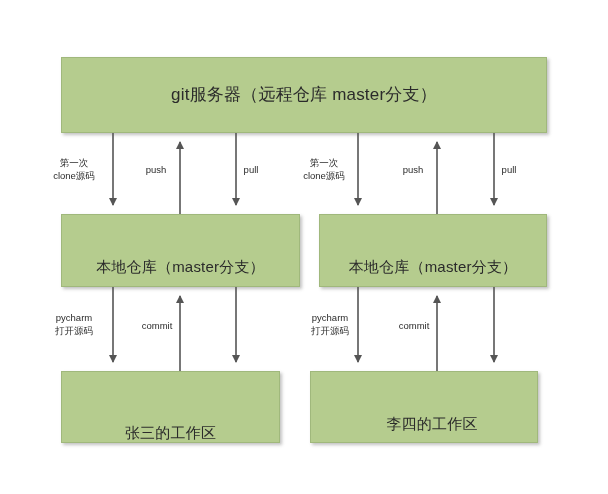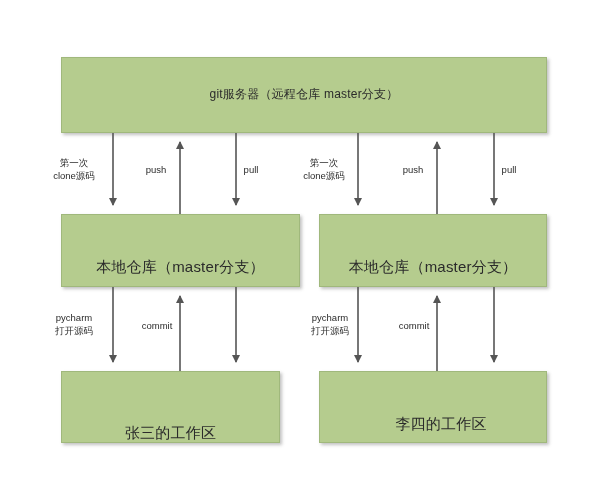--- a/index.html
+++ b/index.html
@@ -24,21 +24,21 @@
     border: 1px solid #a0b87c;
     box-shadow: 2px 2px 3px rgba(120,120,120,0.45);
     display: flex;
     align-items: center;
     justify-content: center;
     box-sizing: border-box;
     color: #2b2b2b;
     text-align: center;
   }
   .box-title {
-    font-size: 12px;
+    font-size: 17px;
     letter-spacing: 0.2px;
     line-height: 1.3;
     white-space: nowrap;
   }
   .box-title.small {
     font-size: 15px;
     margin-top: 33px;
   }
   
   #arrows {
@@ -73,21 +73,21 @@
   </div>
 
   <div class="box" style="left:319px; top:214px; width:228px; height:73px;">
     <span class="box-title small">本地仓库（master分支）</span>
   </div>
 
   <div class="box" style="left:61px; top:371px; width:219px; height:72px;align-items:flex-end;">
     <span class="box-title small">张三的工作区</span>
   </div>
 
-  <div class="box" style="left:319px; top:371px; width:228px; height:72px;padding-left:16px;">
+  <div class="box" style="left:310px; top:371px; width:228px; height:72px;padding-left:16px;">
     <span class="box-title small">李四的工作区</span>
   </div>
 
   <svg id="arrows" viewBox="0 0 608 494">
     <defs>
       <marker id="ah-down" markerWidth="10" markerHeight="10" refX="5" refY="8" orient="0" markerUnits="userSpaceOnUse">
         <path d="M1,1 L5,9 L9,1 Z" fill="#555555"></path>
       </marker>
       <marker id="ah-up" markerWidth="10" markerHeight="10" refX="5" refY="2" orient="0" markerUnits="userSpaceOnUse">
         <path d="M1,9 L5,1 L9,9 Z" fill="#555555"></path>

